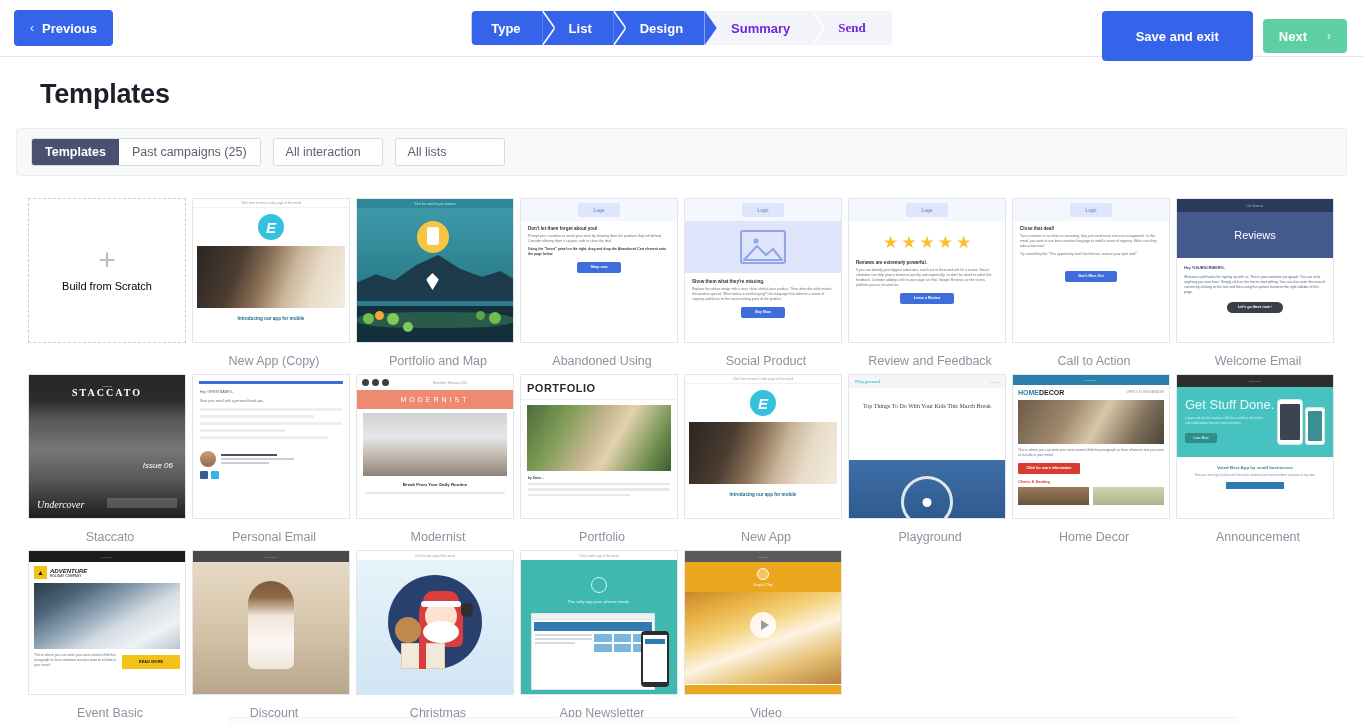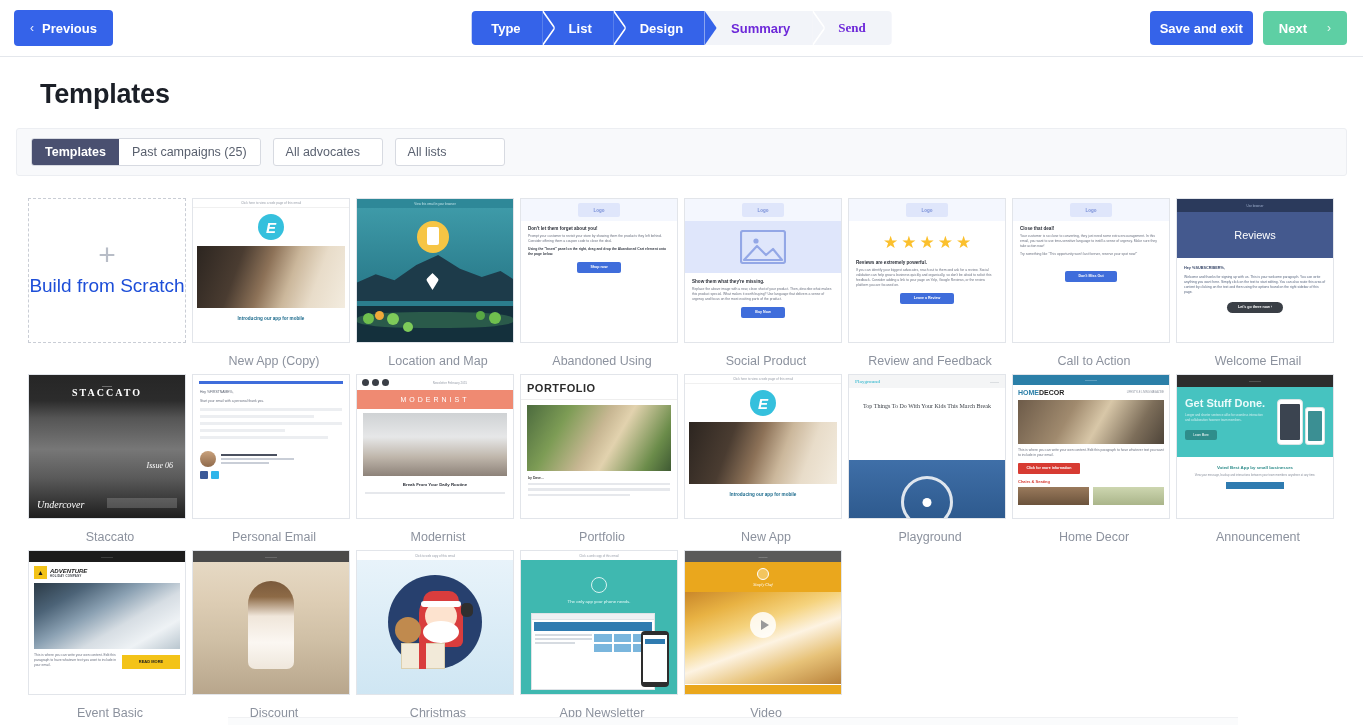--- a/index.html
+++ b/index.html
@@ -27,21 +27,21 @@
     display: inline-flex; align-items: center; justify-content: center;
     white-space: nowrap;
   }
   .btn-prev {
     background: #3563e9; color: #fff;
     height: 36px; padding: 0 16px; gap: 8px;
   }
   .btn-prev .chev { font-weight: normal; font-size: 12px; opacity: .9; }
   .btn-save {
     background: #3563e9; color: #fff;
-    height: 34px; padding: 0 10px;
+    height: 50px; padding: 0 34px;
   }
   .btn-next {
     background: #5ecfa4; color: #fff;
     height: 34px; padding: 0 16px;
     display: inline-flex; align-items: center; gap: 20px;
   }
   .btn-next .chev { font-weight: normal; font-size: 12px; opacity: .85; }
 
   .topright {
     position: absolute; right: 16px; top: 11px;
@@ -149,21 +149,21 @@
   }
   .scratch {
     width: 158px; height: 145px;
     border: 1px dashed #c9cdd5;
     background: #fff;
     display: flex; flex-direction: column;
     align-items: center; justify-content: center;
     gap: 10px; cursor: pointer;
   }
   .scratch .plus { font-size: 30px; color: #b8bdc7; line-height: 20px; font-weight: 300;}
-  .scratch .lbl { font-size: 19px; color: #1d4ed8; }
+  .scratch .lbl { font-size: 11px; color: #000000; }
 
   
   .tn { width:100%; height:100%; position:relative; overflow:hidden; font-size:3px; }
   .tn .hdrline { height:9px; background:#fff; display:flex;align-items:center;justify-content:center;
      font-size:3.2px; color:#9aa0ab; }
   .tn .logo {
     margin:7px auto 0; width:42px;height:14px;background:#dfe6fb;border-radius:2px;
     display:flex;align-items:center;justify-content:center;color:#7a90d8;font-size:4.5px;font-weight:bold;
   }
   .tn .band-top { height:22px; background:#f4f7fe; }
@@ -253,21 +253,21 @@
 <div class="page-head">
   <div class="page-title">Templates</div>
 </div>
 
 <div class="filterbar">
   <div class="seg">
     <div class="seg-item on">Templates</div>
     <div class="seg-item">Past campaigns (25)</div>
   </div>
   <div class="dropdown">
-    <span>All advocates</span>
+    <span>All interaction</span>
   </div>
   <div class="dropdown">
     <span>All lists</span>
   </div>
 </div>
 
 <div class="grid">
 
   <div class="cell">
     <div class="scratch">
@@ -306,21 +306,21 @@
         <div style="position:absolute;left:0;right:0;bottom:0;height:36px;background:#14303c"></div>
         <div style="position:absolute;left:0;right:0;bottom:14px;height:16px;background:#2a5a4a;border-radius:40%"></div>
         <div style="position:absolute;left:6px;bottom:18px;width:11px;height:11px;border-radius:50%;background:#6fbf4e"></div>
         <div style="position:absolute;left:18px;bottom:22px;width:9px;height:9px;border-radius:50%;background:#f0a93a"></div>
         <div style="position:absolute;left:30px;bottom:17px;width:12px;height:12px;border-radius:50%;background:#7ecb5a"></div>
         <div style="position:absolute;right:12px;bottom:18px;width:12px;height:12px;border-radius:50%;background:#6fbf4e"></div>
         <div style="position:absolute;right:28px;bottom:22px;width:9px;height:9px;border-radius:50%;background:#58a844"></div>
         <div style="position:absolute;left:46px;bottom:10px;width:10px;height:10px;border-radius:50%;background:#7ecb5a"></div>
       </div>
       </div>
-      <div class="cell-label">Location and Map</div>
+      <div class="cell-label">Portfolio and Map</div>
     </div>
     <div class="cell">
       <div class="thumb-wrap">
       <div class="tn" style="background:#fff">
         <div class="band-top" style="display:flex;align-items:center;justify-content:center">
           <div class="logo" style="margin:0">
               <span>Logo</span>
             </div>
         </div>
         <div class="body">
@@ -427,21 +427,21 @@
       </div>
       <div class="cell-label">Welcome Email</div>
     </div>
     <div class="cell">
       <div class="thumb-wrap">
       <div class="tn" style="background:#2f2f2f">
         <div style="position:absolute;inset:0;background:
             linear-gradient(180deg,#262626 0%,#2c2c2c 18%,#555 30%,#777 52%,#5a5a5a 72%,#1e1e1e 100%)"></div>
         <div style="position:absolute;left:0;right:0;top:12px;text-align:center;color:#fff;font-size:10px;letter-spacing:2px;font-weight:bold;font-family:'Liberation Serif',serif"><span>STACCATO</span></div>
         <div style="position:absolute;left:0;right:0;top:8px;text-align:center;color:#cfcfcf;font-size:5px">——</div>
-        <div style="position:absolute;right:12px;top:86px;color:#fff;font-size:8px;font-style:italic;font-family:Liberation Serif, serif"><span>Issue 06</span></div>
+        <div style="position:absolute;right:12px;top:86px;color:#fff;font-size:8px;font-style:italic;font-family:Liberation Sans, sans-serif"><span>Issue 06</span></div>
         <div style="position:absolute;left:8px;bottom:8px;color:#fff;font-size:10px;font-style:italic;font-family:'Liberation Serif',serif"><span>Undercover</span></div>
         <div style="position:absolute;right:8px;bottom:10px;width:70px;height:10px;background:rgba(255,255,255,.18)"></div>
       </div>
       </div>
       <div class="cell-label">Staccato</div>
     </div>
     <div class="cell">
       <div class="thumb-wrap">
       <div class="tn" style="background:#fff">
         <div style="height:3px;background:#3f6ddb;margin:6px 6px 0"></div>
@@ -557,21 +557,21 @@
         </div>
       </div>
       </div>
       <div class="cell-label">Home Decor</div>
     </div>
     <div class="cell">
       <div class="thumb-wrap">
       <div class="tn" style="background:#fff">
         <div style="height:12px;background:#2d2d2d;color:#b5b5b5;font-size:3px;display:flex;align-items:center;justify-content:center">————</div>
         <div style="height:70px;background:#46c3c0;position:relative;padding:10px 8px">
-          <div style="font-size:11px;color:#eafafa;font-weight:700"><span>Get Stuff Done.</span></div>
+          <div style="font-size:13px;color:#eafafa;font-weight:400"><span>Get Stuff Done.</span></div>
           <div style="font-size:3px;color:#cdeeee;margin-top:4px;width:56%;line-height:1.6">Longer and shorter sentence alike for seamless interaction and collaboration however team members.</div>
           <div style="margin-top:7px;width:32px;height:10px;background:#2f8d8b;border-radius:2px;display:flex;align-items:center;justify-content:center;color:#fff;font-size:3px">
               <span>Learn More</span>
             </div>
           <div style="position:absolute;right:30px;top:12px;width:26px;height:46px;background:#fff;border-radius:4px;border:1px solid #d9e5e5">
             <div style="position:absolute;inset:4px 2px;background:#3b4450;border-radius:1px"></div>
           </div>
           <div style="position:absolute;right:8px;top:20px;width:20px;height:38px;background:#fff;border-radius:3px;border:1px solid #d9e5e5">
             <div style="position:absolute;inset:3px 2px;background:#3b8f93;border-radius:1px"></div>
           </div>

